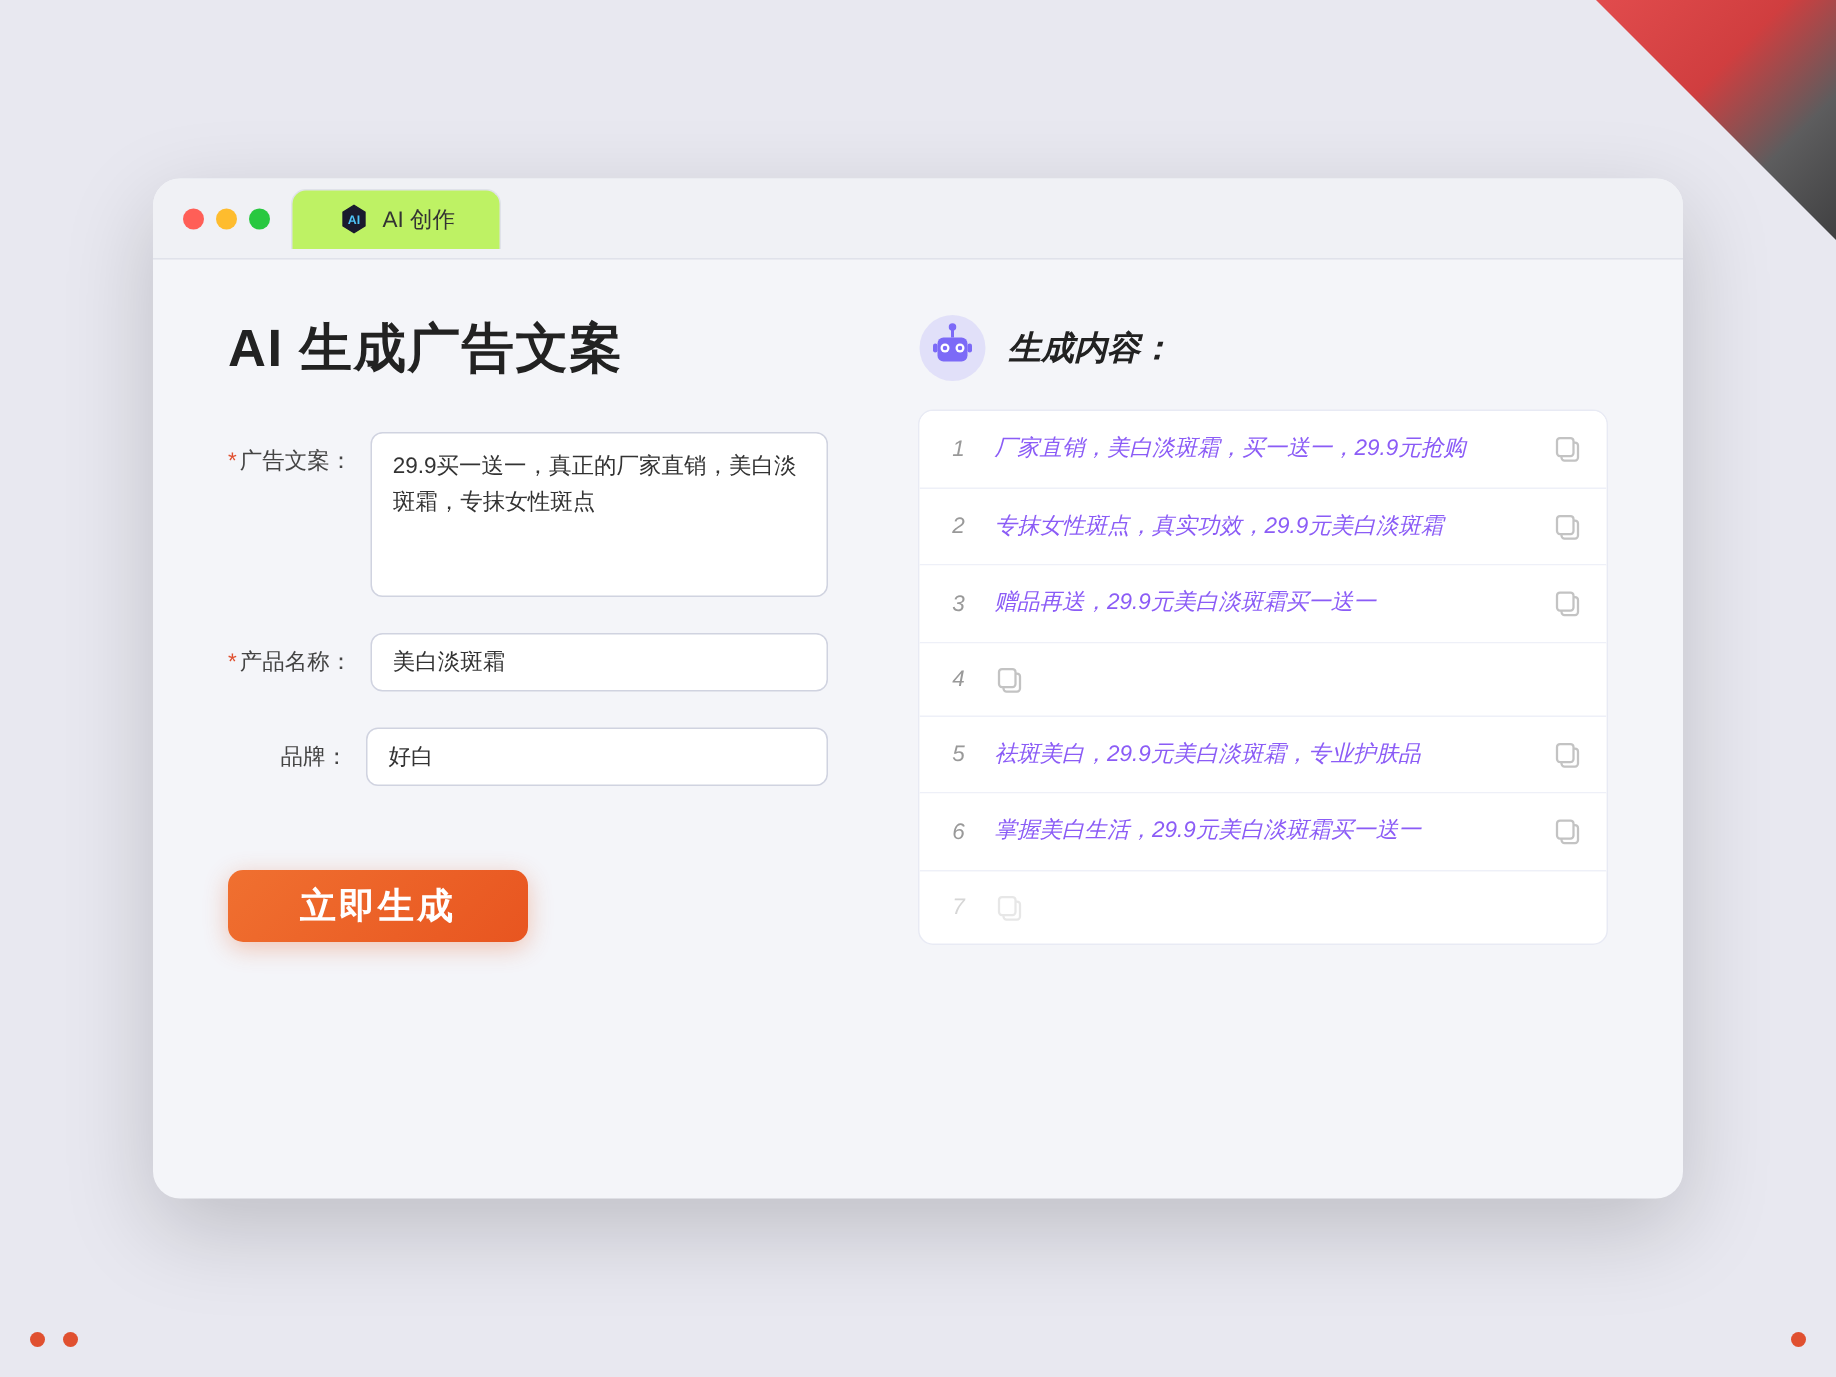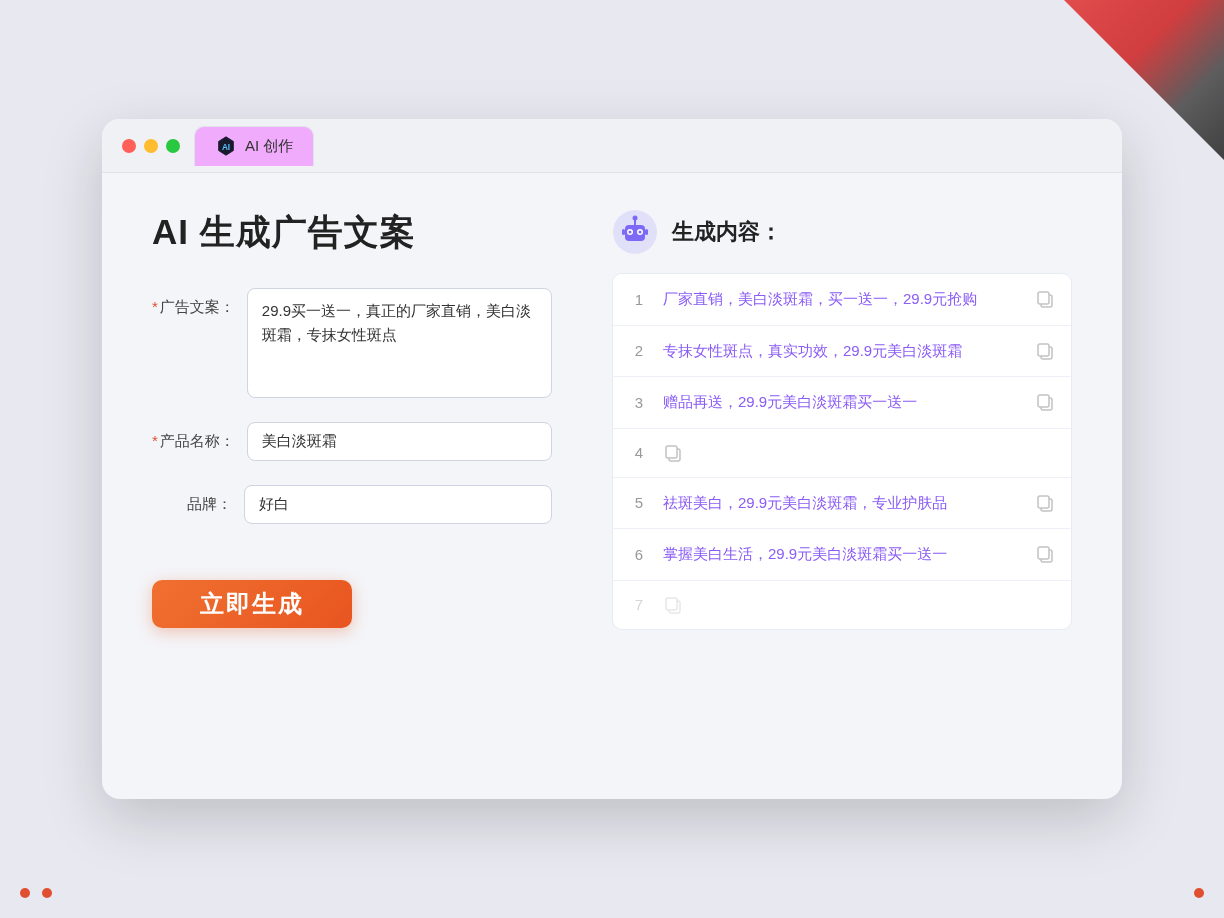--- a/index.html
+++ b/index.html
@@ -71,23 +71,23 @@
     }
     .traffic-light {
       width: 14px;
       height: 14px;
       border-radius: 50%;
     }
     .tl-red { background: #ff5f57; }
     .tl-yellow { background: #febc2e; }
     .tl-green { background: #28c840; }
     .tab {
-      background: #f0abfc;
+      background: #bef264;
       border-radius: 10px 10px 0 0;
-      padding: 8px 20px;
+      padding: 8px 30px;
       display: flex;
       align-items: center;
       gap: 8px;
       font-size: 15px;
       color: #333;
       font-weight: 500;
       height: 40px;
       border: 1px solid #e0e2ea;
       border-bottom: none;
       cursor: pointer;
@@ -156,20 +156,21 @@
       padding: 8px 48px;
       font-size: 24px;
       font-weight: 600;
       cursor: pointer;
       letter-spacing: 2px;
       box-shadow: 0 4px 16px rgba(230,80,20,0.3);
     }
     
     .right-panel {
       flex: 1;
+      font-style: italic;
     }
     .right-header {
       display: flex;
       align-items: center;
       gap: 14px;
       margin-bottom: 18px;
     }
     .robot-icon-container {
       width: 46px;
       height: 46px;

